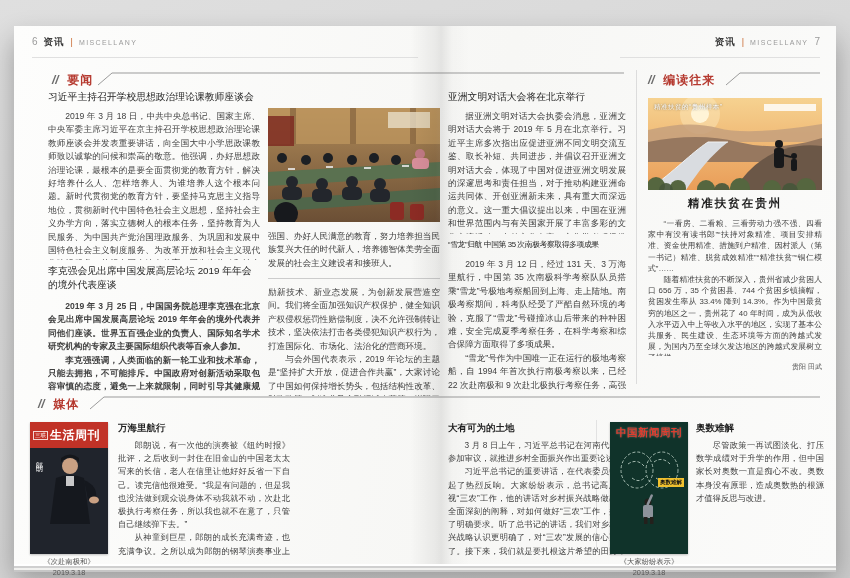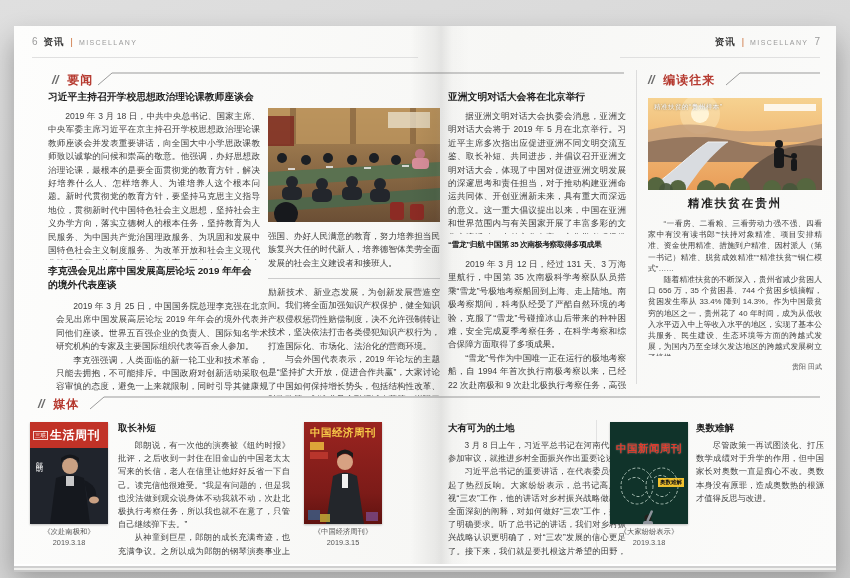--- a/index.html
+++ b/index.html
@@ -16,48 +16,48 @@
   .pg-num{font-size:10px;color:#9a9a9a;}
   .pg-cn{font-size:9.5px;font-weight:bold;color:#3a3a3a;letter-spacing:1px;}
   .pg-sep{font-size:9px;color:#c9682f;}
   .pg-en{font-size:7px;color:#9a9a9a;letter-spacing:1.4px;}
   
   .marker{height:18px;}
   .marker .slash{font-size:12px;font-weight:bold;font-style:italic;color:#6b6b6b;margin-right:4px;}
   .marker .lbl{font-size:12px;font-weight:bold;color:#b5392f;letter-spacing:1px;}
   .marker svg{position:absolute;left:0;top:0;pointer-events:none;}
   
-  .news-title{font-size:9.8px;font-weight:bold;color:#1f1f1f;line-height:1.4;}
+  .news-title{font-size:9.8px;font-weight:normal;color:#1f1f1f;line-height:1.4;}
   .t-sm{font-size:7.8px;letter-spacing:-0.4px;white-space:nowrap;overflow:hidden;}
   .bodytxt{font-size:8.6px;line-height:13.4px;color:#3f3f3f;text-align:justify;overflow:hidden;}
   .bodytxt p{margin:0;text-indent:2em;}
   .bodytxt p.cont{text-indent:0;}
   .letters-body{font-size:7.8px;line-height:11.2px;color:#3f3f3f;text-align:justify;overflow:hidden;}
   .letters-body p{margin:0;text-indent:2em;}
   .letters-title{font-size:11.5px;font-weight:bold;color:#1d1d1d;text-align:center;letter-spacing:2px;}
   .signature{font-size:7px;color:#555;text-align:right;}
   .media-title{font-size:9.5px;font-weight:bold;color:#1f1f1f;margin-bottom:4px;}
   .media-body{font-size:8.3px;line-height:13.2px;color:#3f3f3f;text-align:justify;overflow:hidden;}
   .media-body p{margin:0;text-indent:2em;}
   .caption{margin-top:3px;text-align:center;font-size:7.3px;line-height:1.45;color:#555;}
   
   .photo{overflow:hidden;background:#999;}
   .photo svg{display:block;}
   .overlay-title{position:absolute;left:6px;top:5px;font-size:6.5px;color:#fff;text-shadow:0 0 2px rgba(0,0,0,.6);letter-spacing:.5px;}
   .overlay-strip{position:absolute;right:6px;top:6px;width:52px;height:7px;background:rgba(255,255,255,.82);}
-  .cover{width:78px;height:102px;overflow:hidden;box-shadow:0 1px 2px rgba(0,0,0,.25);position:relative;}
+  .cover{width:78px;height:132px;overflow:hidden;box-shadow:0 1px 2px rgba(0,0,0,.25);position:relative;}
   .cover1{background:#20242c;}
   .cover1 .band{height:26px;background:#c13227;display:flex;align-items:center;gap:2px;padding:0 3px;box-sizing:border-box;}
   .cover1 .mh-pre{font-size:5.5px;color:#fff;border:0.5px solid rgba(255,255,255,.8);padding:0 1px;}
   .cover1 .mh{font-size:12px;font-weight:bold;color:#fff;letter-spacing:.5px;}
   .cover1 .vert{position:absolute;left:4px;top:34px;writing-mode:vertical-rl;font-size:7px;color:#fff;letter-spacing:3px;}
   .cover2{background:linear-gradient(180deg,#9a2420 0%,#7c1b18 70%,#5f120f 100%);}
   .cover2 .mh{padding-top:4px;text-align:center;font-size:10.5px;font-weight:bold;color:#f7c948;letter-spacing:.5px;}
   .cover3{background:#10332a;}
-  .cover3 .mh{padding-top:20px;text-align:center;font-size:10.5px;font-weight:bold;color:#e03c2d;letter-spacing:.5px;text-shadow:0 0 2px rgba(255,255,255,.35);}
+  .cover3 .mh{padding-top:4px;text-align:center;font-size:10.5px;font-weight:bold;color:#e03c2d;letter-spacing:.5px;text-shadow:0 0 2px rgba(255,255,255,.35);}
   .cover3 .badge{position:absolute;right:4px;top:56px;background:#f0c02e;color:#141414;font-size:5.5px;font-weight:bold;padding:1px 2px;}
   .gutter{background:linear-gradient(90deg,rgba(0,0,0,0) 0%,rgba(0,0,0,.06) 42%,rgba(90,90,90,.13) 52%,rgba(0,0,0,.02) 70%,rgba(0,0,0,0) 100%);pointer-events:none;z-index:40;}
 </style>
 </head>
 <body>
 
 <div class="stage">
   <div class="spread">
 
     <div class="abs pghead" style="left:18px;top:10px;">
@@ -92,21 +92,21 @@
     </div>
 
     <div class="abs vline" style="left:622px;top:44px;height:314px;"></div>
 
     <div class="abs" style="left:34px;top:64px;width:212px;height:306px;">
       <div class="abs news-title" style="left:0;top:0;width:212px;height:15px;overflow:hidden;white-space:nowrap;">习近平主持召开学校思想政治理论课教师座谈会</div>
       <div class="abs bodytxt" style="left:0;top:20px;width:212px;height:150px;">
         <p>2019 年 3 月 18 日，中共中央总书记、国家主席、中央军委主席习近平在京主持召开学校思想政治理论课教师座谈会并发表重要讲话，向全国大中小学思政课教师致以诚挚的问候和崇高的敬意。他强调，办好思想政治理论课，最根本的是要全面贯彻党的教育方针，解决好培养什么人、怎样培养人、为谁培养人这个根本问题。新时代贯彻党的教育方针，要坚持马克思主义指导地位，贯彻新时代中国特色社会主义思想，坚持社会主义办学方向，落实立德树人的根本任务，坚持教育为人民服务、为中国共产党治国理政服务、为巩固和发展中国特色社会主义制度服务、为改革开放和社会主义现代化建设服务，扎根中国大地办教育，同生产劳动和社会实践相结合，加快推进教育现代化、建设教育</p>
       </div>
       <div class="abs news-title" style="left:0;top:174px;width:212px;height:30px;overflow:hidden;">李克强会见出席中国发展高层论坛 2019 年年会的境外代表座谈</div>
-      <div class="abs bodytxt" style="left:8px;top:210px;width:212px;height:94px;">
+      <div class="abs bodytxt" style="left:0;top:210px;width:212px;height:94px;font-weight:bold;">
         <p>2019 年 3 月 25 日，中国国务院总理李克强在北京会见出席中国发展高层论坛 2019 年年会的境外代表并同他们座谈。世界五百强企业的负责人、国际知名学术研究机构的专家及主要国际组织代表等百余人参加。</p>
         <p>李克强强调，人类面临的新一轮工业和技术革命，只能去拥抱，不可能排斥。中国政府对创新活动采取包容审慎的态度，避免一上来就限制，同时引导其健康规范发展，中国鼓</p>
       </div>
     </div>
 
     <div class="abs" style="left:254px;top:64px;width:172px;height:306px;">
       <div class="abs photo" style="left:0;top:18px;width:172px;height:114px;">
         <svg width="172" height="114" viewBox="0 0 172 114">
           <defs>
             <linearGradient id="hall" x1="0" y1="0" x2="0" y2="1">
@@ -253,49 +253,27 @@
           <rect x="36" y="28" width="8" height="10" fill="#e8e8e8" opacity="0.85"></rect>
         </svg>
         <span class="vert">郎朗</span>
       </div>
       <div class="caption">
         <div>《次赴南极和》</div>
         <div>2019.3.18</div>
       </div>
     </div>
     <div class="abs" style="left:104px;top:396px;width:172px;height:138px;overflow:hidden;">
-      <div class="media-title">取长补短</div>
+      <div class="media-title">万海里航行</div>
       <div class="media-body">
         <p>郎朗说，有一次他的演奏被《纽约时报》批评，之后收到一封住在旧金山的中国老太太写来的长信，老人在信里让他好好反省一下自己。读完信他很难受。“我是有问题的，但是我也没法做到观众说身体不动我就不动，次赴北极执行考察任务，所以我也就不在意了，只管自己继续弹下去。”</p>
         <p>从神童到巨星，郎朗的成长充满奇迹，也充满争议。之所以成为郎朗的钢琴演奏事业上去讨论也不是一件易事，却是我们理解他的声望与争议、过往与今昔、成长与困惑的必经之路。</p>
       </div>
     </div>
 
-    <div class="abs" style="left:290px;top:396px;width:78px;">
-      <div class="cover cover2">
-        <div class="mh">中国经济周刊</div>
-        <svg width="78" height="84" viewBox="0 0 78 84">
-          <rect x="6" y="2" width="14" height="8" fill="#e6b33c" opacity="0.9"></rect>
-          <rect x="6" y="12" width="18" height="7" fill="#b8352c"></rect>
-          <circle cx="41" cy="22" r="8" fill="#d7a182"></circle>
-          <path d="M33,18 Q41,9 49,18 L49,13 Q41,6 33,13 Z" fill="#1a1a1a"></path>
-          <path d="M22,84 L29,36 Q41,29 53,36 L60,84 Z" fill="#23262b"></path>
-          <rect x="38" y="34" width="6" height="14" fill="#f0f0f0"></rect>
-          <g opacity="0.8">
-            <rect x="4" y="70" width="12" height="10" fill="#3a5f8a"></rect>
-            <rect x="16" y="74" width="10" height="8" fill="#c8b43a"></rect>
-            <rect x="62" y="72" width="12" height="9" fill="#7a4a8a"></rect>
-          </g>
-        </svg>
-      </div>
-      <div class="caption">
-        <div>《中国经济周刊》</div>
-        <div>2019.3.15</div>
-      </div>
-    </div>
     <div class="abs" style="left:434px;top:396px;width:178px;height:138px;overflow:hidden;">
       <div class="media-title">大有可为的土地</div>
       <div class="media-body">
         <p>3 月 8 日上午，习近平总书记在河南代表团参加审议，就推进乡村全面振兴作出重要论述。</p>
         <p>习近平总书记的重要讲话，在代表委员中引起了热烈反响。大家纷纷表示，总书记高度重视“三农”工作，他的讲话对乡村振兴战略做出了全面深刻的阐释，对如何做好“三农”工作，提出了明确要求。听了总书记的讲话，我们对乡村振兴战略认识更明确了，对“三农”发展的信心更足了。接下来，我们就是要扎根这片希望的田野，撸起袖子加油干！</p>
       </div>
     </div>
 
     <div class="abs" style="left:596px;top:396px;width:78px;">
       <div class="cover cover3">

